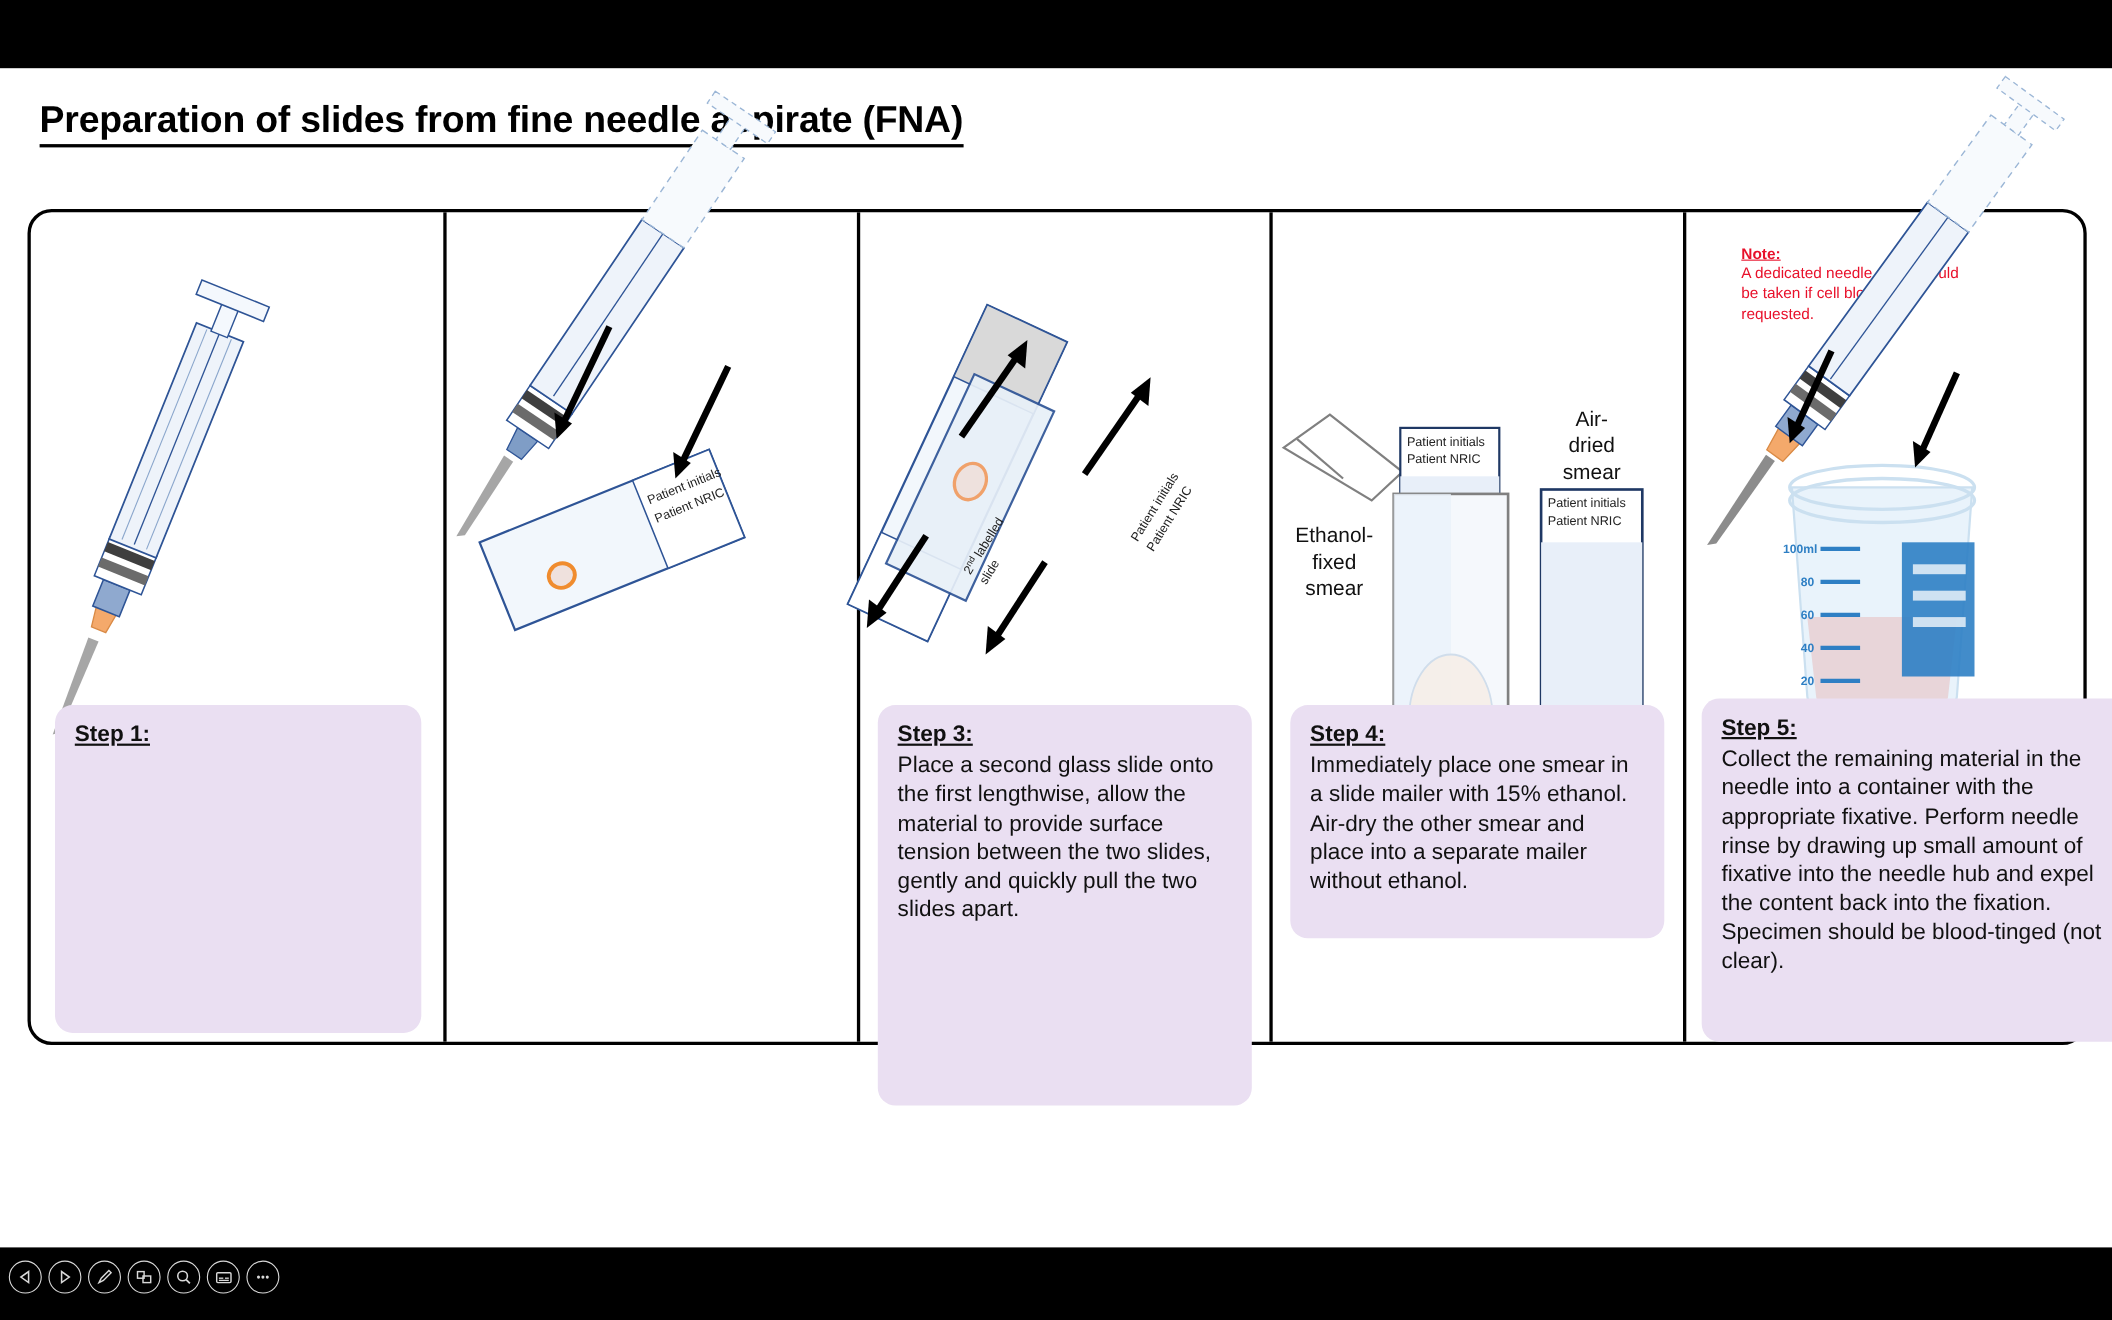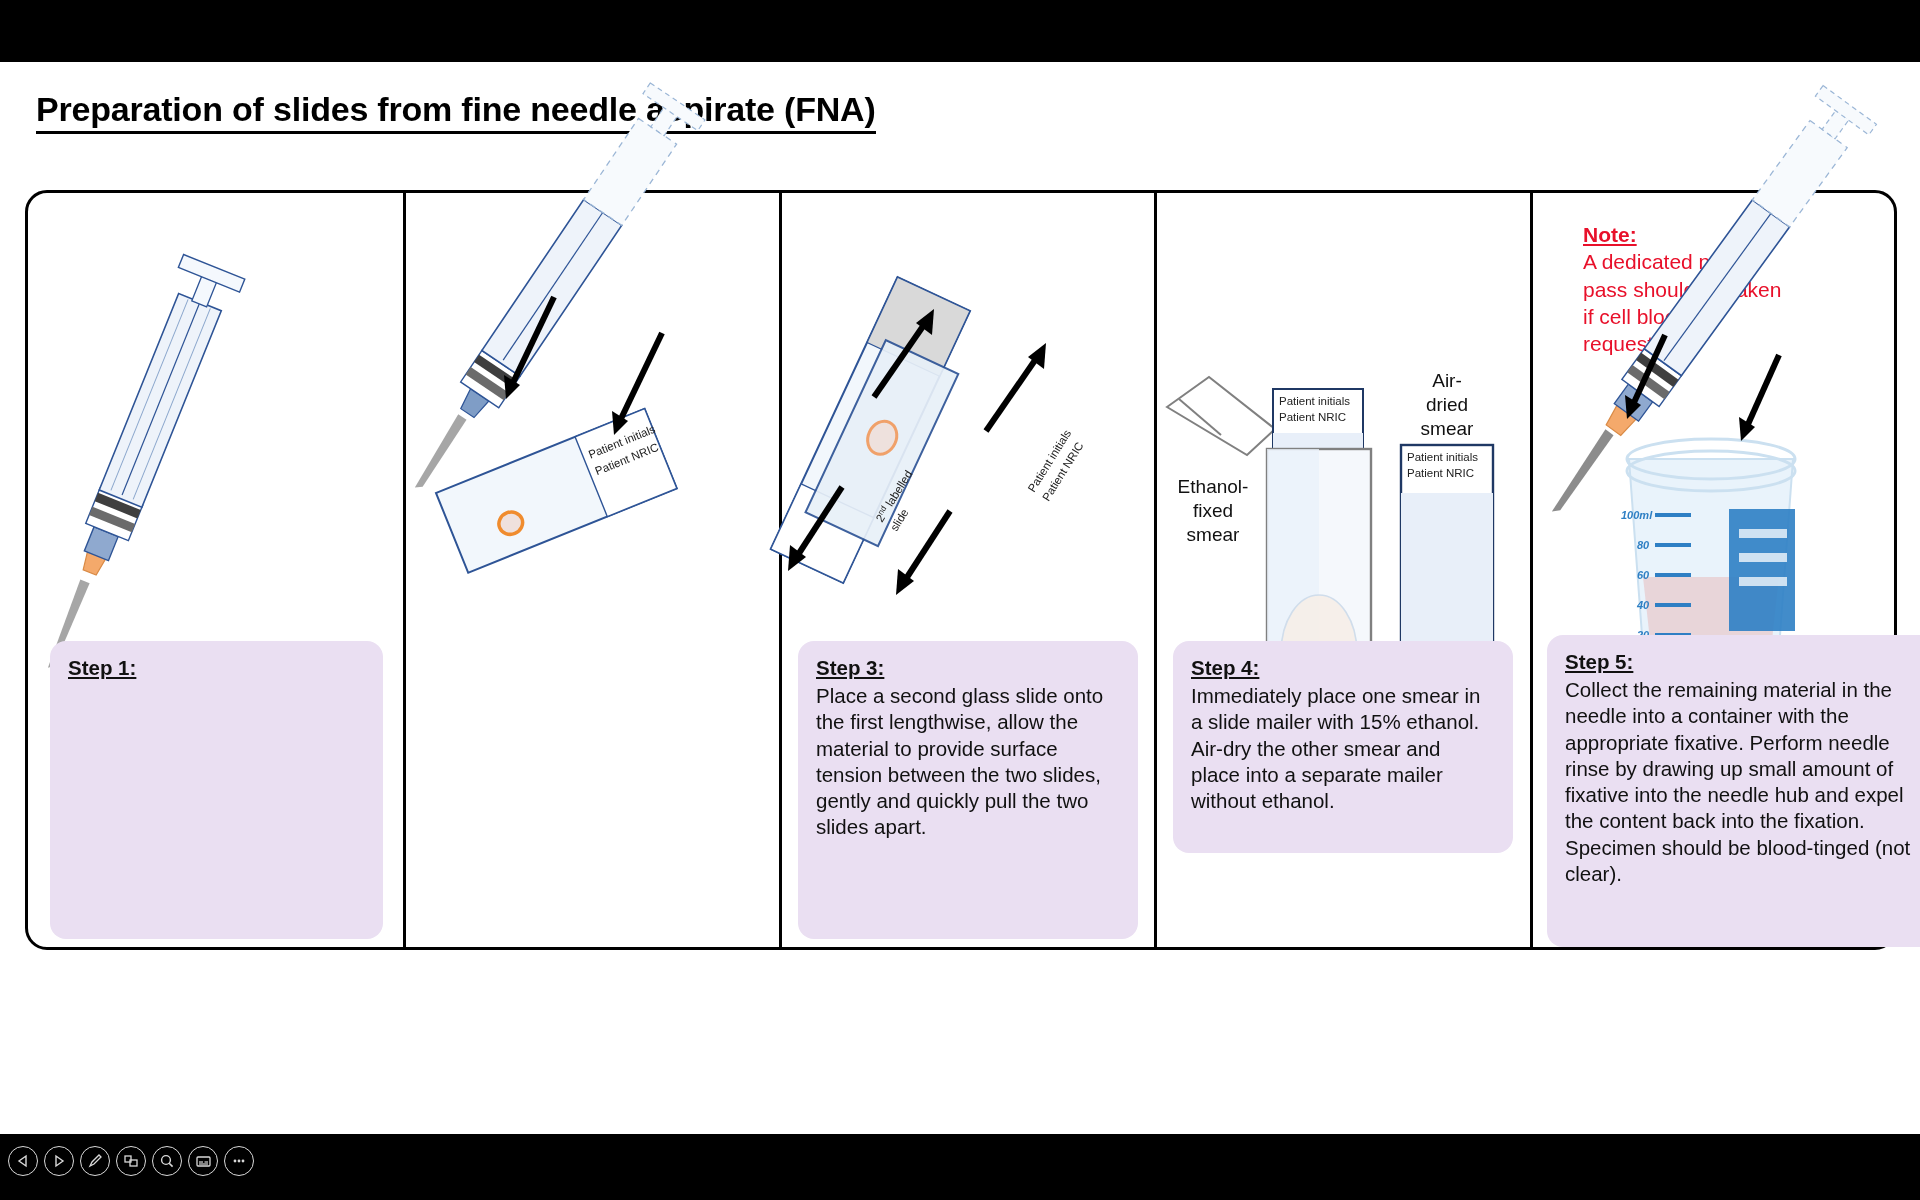--- a/index.html
+++ b/index.html
@@ -79,21 +79,21 @@
     font-size: 20.5px;
   }
   .stepbox .body { display: block; }
 
   
   #note {
     position: absolute;
     left: 1322px; top: 44px;
     width: 210px;
     color: #e8102a;
-    font-size: 21px;
+    font-size: 14px;
     line-height: 1.3;
   }
   #note .lbl {
     font-weight: bold;
     text-decoration: underline;
     display: block;
   }
 
   
   #toolbar {
@@ -241,21 +241,21 @@
             <g stroke="#000" stroke-width="6" fill="none">
               <line x1="60" y1="294" x2="12" y2="368"></line>
               <polygon points="6,378 8,352 24,364" fill="#000" stroke="none"></polygon>
             </g>
             <g stroke="#000" stroke-width="6" fill="none">
               <line x1="168" y1="318" x2="120" y2="392"></line>
               <polygon points="114,402 116,376 132,388" fill="#000" stroke="none"></polygon>
             </g>
           </svg>
         </div>
-        <div class="stepbox" style="left:16px; top:448px; width:340px; height:298px;">
+        <div class="stepbox" style="left:16px; top:448px; width:340px; height:364px;">
           <span class="lbl">Step 3:</span>
           <span class="body">Place a second glass slide onto the first lengthwise, allow the material to provide surface tension between the two slides, gently and quickly pull the two slides apart.</span>
         </div>
       </div>
 
       <div class="panel" style="left:1129px;width:373px;">
         <div class="art">
           <svg width="373" height="520" viewBox="0 0 373 520">
 
             <g fill="none" stroke="#808080" stroke-width="2">
@@ -298,21 +298,21 @@
           <span class="lbl">Step 4:</span>
           <span class="body">Immediately place one smear in a slide mailer with 15% ethanol. Air-dry the other smear and place into a separate mailer without ethanol.</span>
         </div>
       </div>
 
       <div class="panel" style="left:1505px;width:364px;">
         <div id="note" style="left:50px;top:28px;">
           <span class="lbl">Note:</span>
           <span>A dedicated needle pass should be taken if cell block is requested.</span>
         </div>
-        <div class="art" style="top:16px;font-style:italic;">
+        <div class="art" style="top:0;">
           <svg width="364" height="520" viewBox="0 0 364 520">
 
             <g>
               <ellipse cx="178" cy="462" rx="112" ry="22" fill="#dcebf7" opacity="0.8"></ellipse>
               <path d="M96 250 L110 440 a68 20 0 0 0 136 0 L260 250 Z" fill="#e9f3fb" stroke="#cbe0f0" stroke-width="2"></path>
 
               <path d="M110 368 L118 440 a60 18 0 0 0 120 0 L246 368 Z" fill="#e7cfd2" opacity="0.85"></path>
 
               <rect x="196" y="300" width="66" height="122" fill="#2e7fc4" opacity="0.9"></rect>
               <rect x="206" y="320" width="48" height="9" fill="#ffffff" opacity="0.75"></rect>

